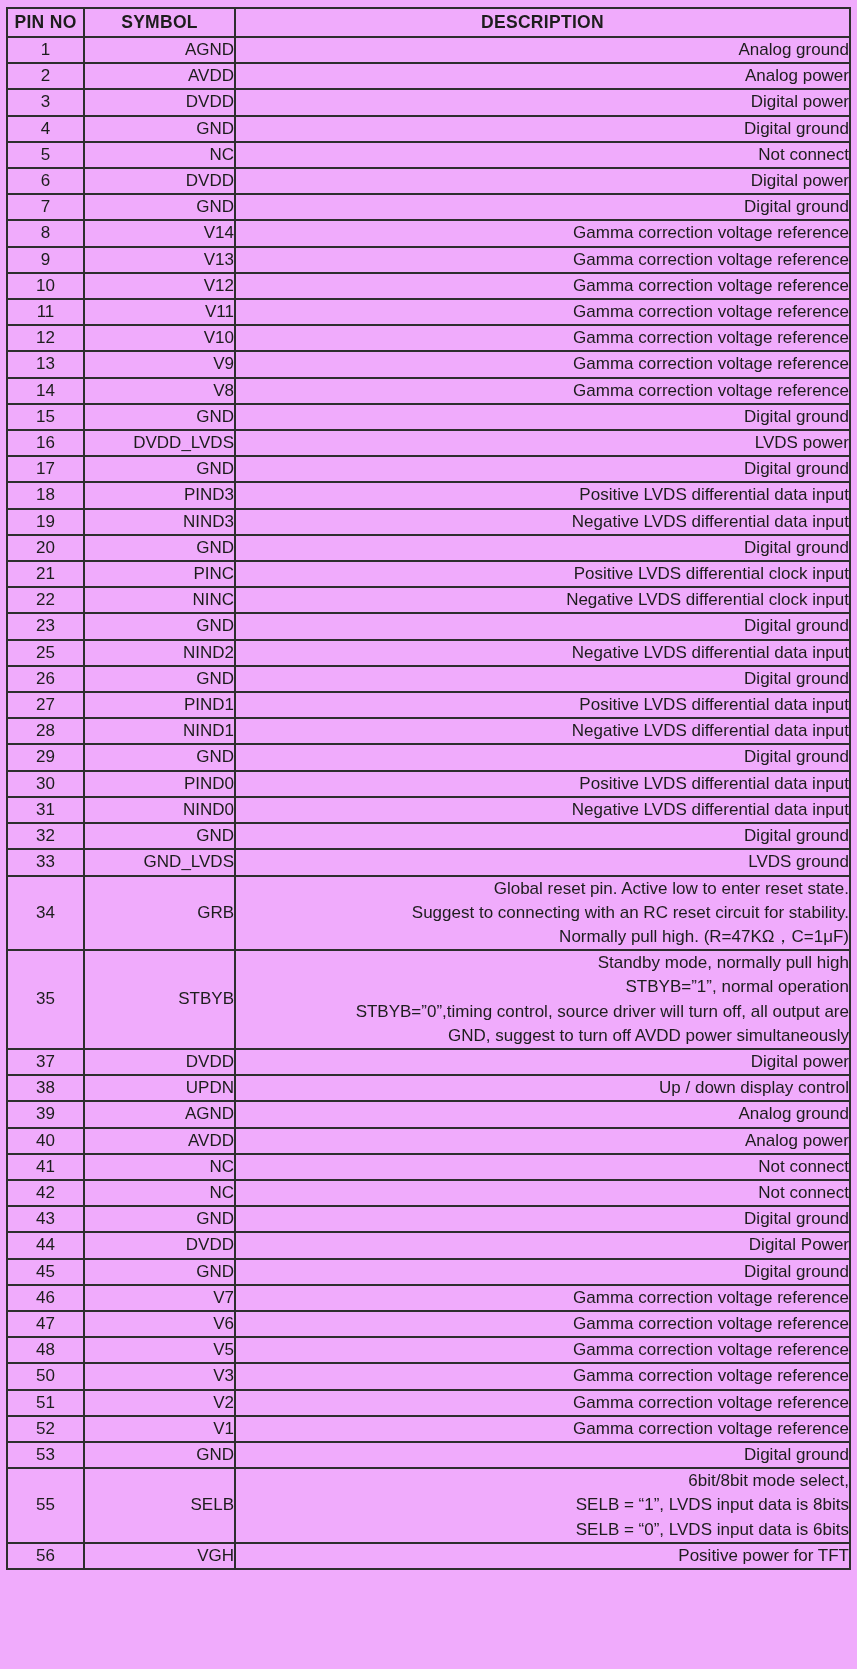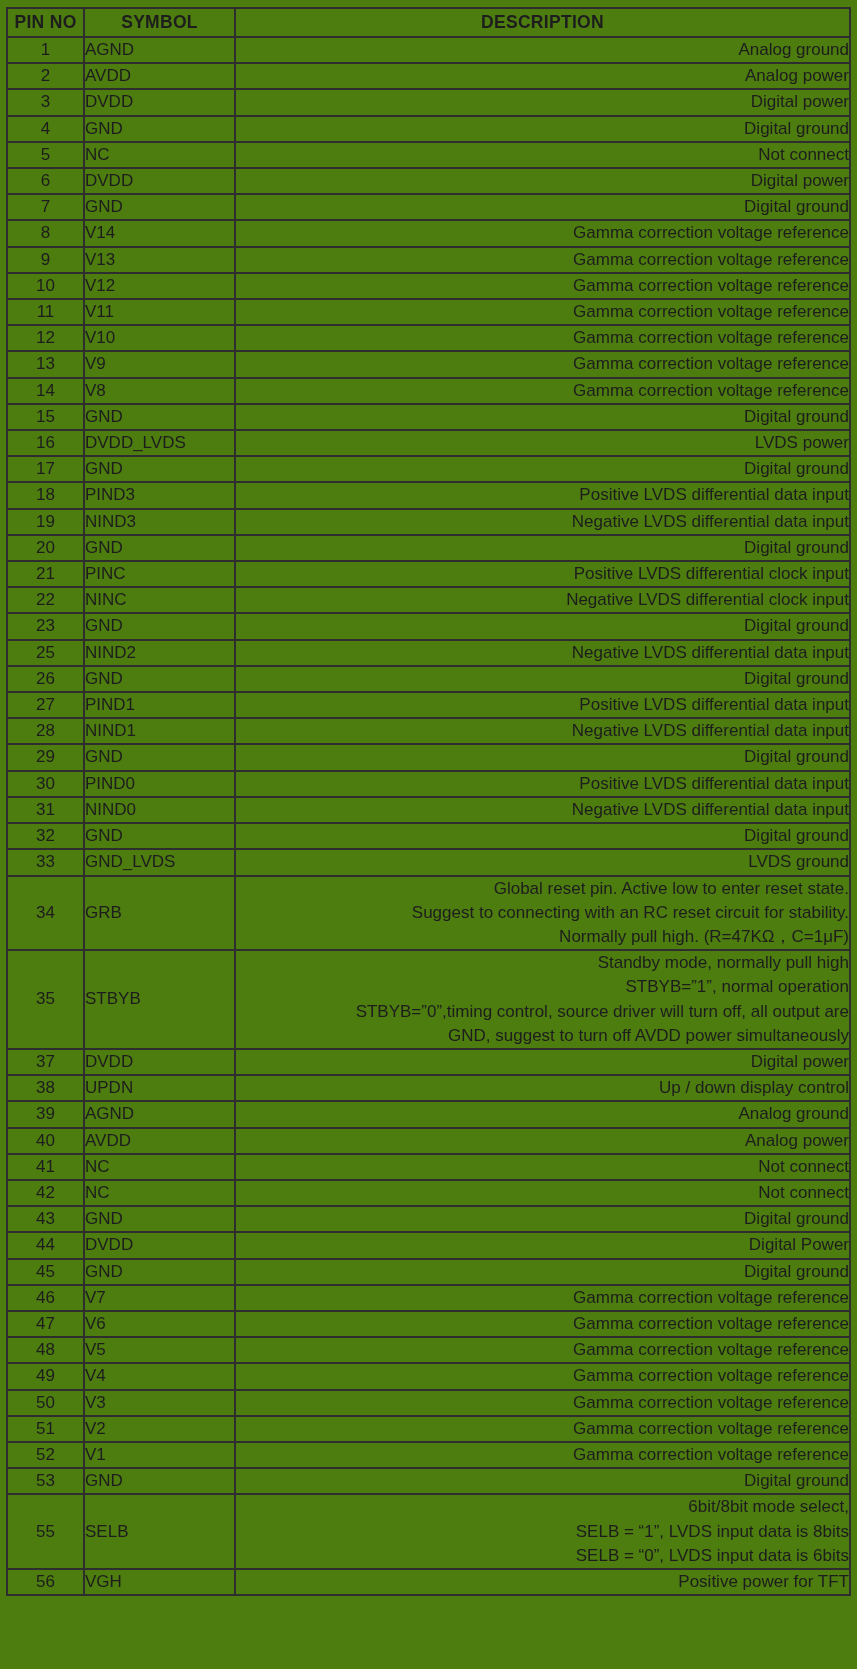--- a/index.html
+++ b/index.html
@@ -5,21 +5,21 @@
   html, body {
     margin: 0;
     padding: 0;
     background: #ffffff;
     font-family: "Liberation Sans", sans-serif;
   }
   .page {
     position: relative;
     width: 857px;
     height: 1669px;
-    background: #4d7c0f;
+    background: #f0abfc;
     overflow: hidden;
   }
   table.pin-table {
     position: absolute;
     left: 6px;
     top: 7px;
     width: 845px;
     border-collapse: collapse;
     table-layout: fixed;
     color: #1d1d1d;
@@ -36,21 +36,21 @@
     padding: 0;
     letter-spacing: 0.3px;
   }
   .pin-table td {
     font-size: 17px;
     line-height: 24.2px;
     padding: 0;
     vertical-align: middle;
   }
   td.cell-pin    { text-align: center; }
-  td.cell-symbol { text-align: left; }
+  td.cell-symbol { text-align: right; }
   td.cell-desc   { text-align: right; padding-left: 4px; white-space: pre-line; }
   col.col-pin    { width: 77px; }
   col.col-symbol { width: 151px; }
 </style>
 </head>
 <body>
 
 <div class="page">
   <table class="pin-table">
     <colgroup>
@@ -296,25 +296,20 @@
           <td class="cell-pin">47</td>
           <td class="cell-symbol">V6</td>
           <td class="cell-desc">Gamma correction voltage reference</td>
         </tr>
         <tr>
           <td class="cell-pin">48</td>
           <td class="cell-symbol">V5</td>
           <td class="cell-desc">Gamma correction voltage reference</td>
         </tr>
         <tr>
-          <td class="cell-pin">49</td>
-          <td class="cell-symbol">V4</td>
-          <td class="cell-desc">Gamma correction voltage reference</td>
-        </tr>
-        <tr>
           <td class="cell-pin">50</td>
           <td class="cell-symbol">V3</td>
           <td class="cell-desc">Gamma correction voltage reference</td>
         </tr>
         <tr>
           <td class="cell-pin">51</td>
           <td class="cell-symbol">V2</td>
           <td class="cell-desc">Gamma correction voltage reference</td>
         </tr>
         <tr>

